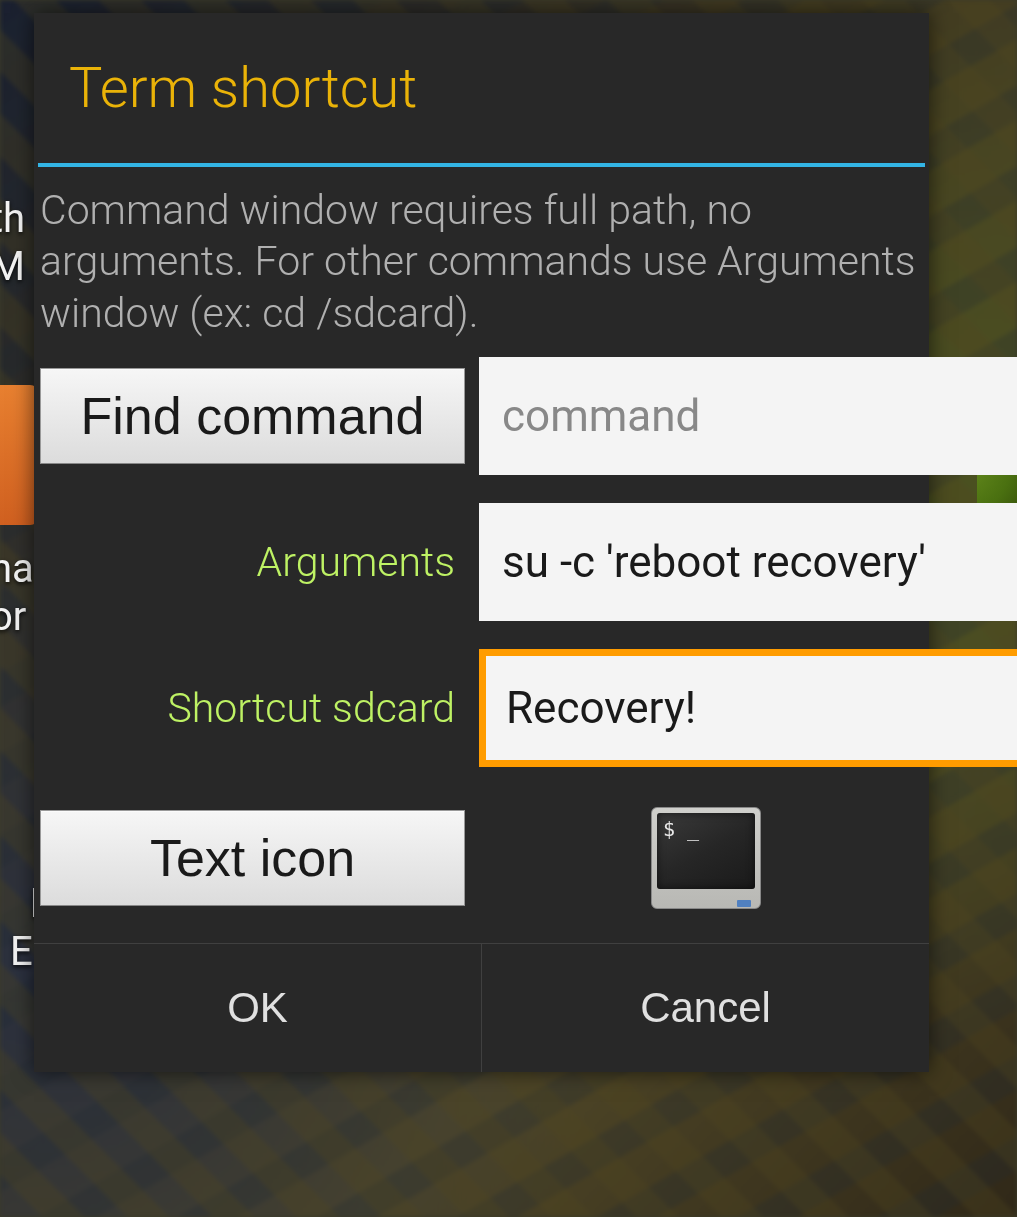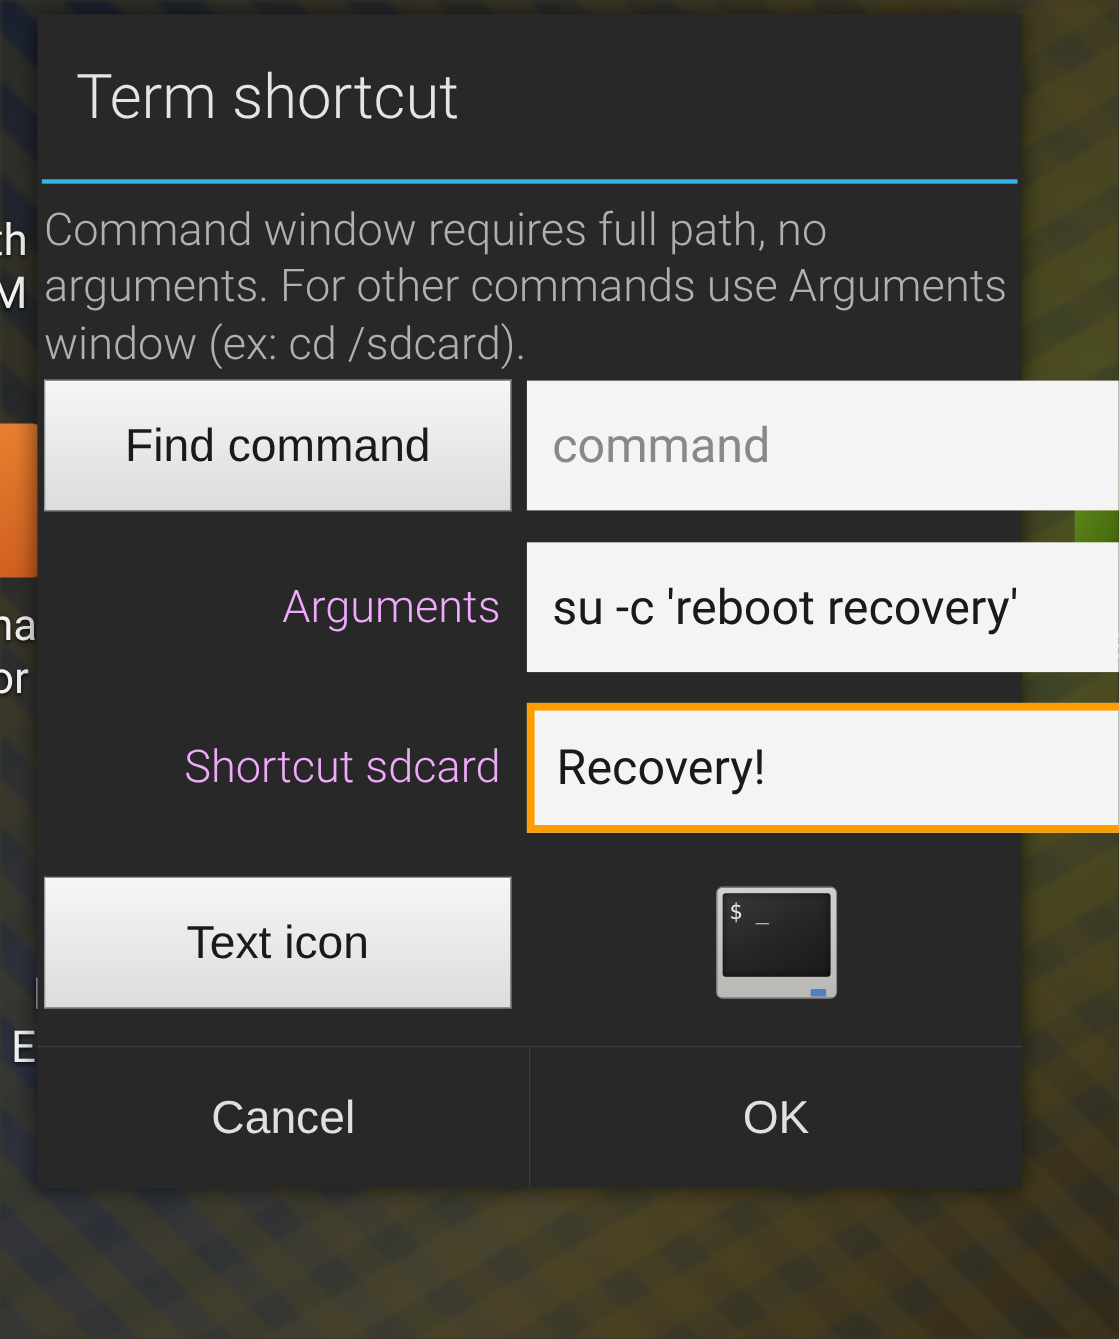--- a/index.html
+++ b/index.html
@@ -91,61 +91,61 @@
     position: absolute;
     left: 34px;
     top: 13px;
     width: 895px;
     background: #282828;
     box-shadow: 0 0 20px rgba(0,0,0,0.6);
     display: flex;
     flex-direction: column;
   }
   .dialog-title {
-    color: #e5e5e5;
+    color: #eab308;
     font-size: 56px;
     font-weight: 300;
     padding: 42px 35px 42px;
   }
   .title-divider {
     height: 4px;
     background: #33b5e5;
     margin: 0 4px;
   }
   .help-text {
     color: #b0b0b0;
     font-size: 41px;
     line-height: 1.25;
-    padding: 18px 6px 6px;
+    padding: 18px 6px 18px;
     font-weight: 300;
   }
   .form-area {
     display: grid;
     grid-template-columns: 425px 1fr;
     column-gap: 14px;
     row-gap: 28px;
     padding: 0 6px;
     align-items: center;
   }
   .btn {
-    height: 120px;
+    height: 96px;
     background: linear-gradient(#f6f6f6, #dcdcdc);
     border: 1px solid #999;
     border-bottom-color: #888;
     color: #1a1a1a;
-    font-size: 42px;
+    font-size: 52px;
     font-weight: 400;
     display: flex;
     align-items: center;
     justify-content: center;
     cursor: pointer;
     box-shadow: inset 0 1px 0 rgba(255,255,255,0.5);
   }
   .label {
-    color: #f0abfc;
+    color: #bef264;
     font-size: 41px;
     font-weight: 300;
     text-align: right;
     padding-right: 10px;
   }
   .text-input {
     height: 118px;
     background: #f4f4f4;
     border: 3px solid transparent;
     color: #1a1a1a;
@@ -274,16 +274,16 @@
         <div class="monitor-body"></div>
         <div class="screen"></div>
         <div class="prompt">$ _</div>
         <div class="stand"></div>
       </div>
     </div>
   </div>
 
   <div class="bottom-divider"></div>
   <div class="button-bar">
+    <button class="dialog-btn">OK</button>
     <button class="dialog-btn">Cancel</button>
-    <button class="dialog-btn">OK</button>
   </div>
 </div>
 
 </body></html>

